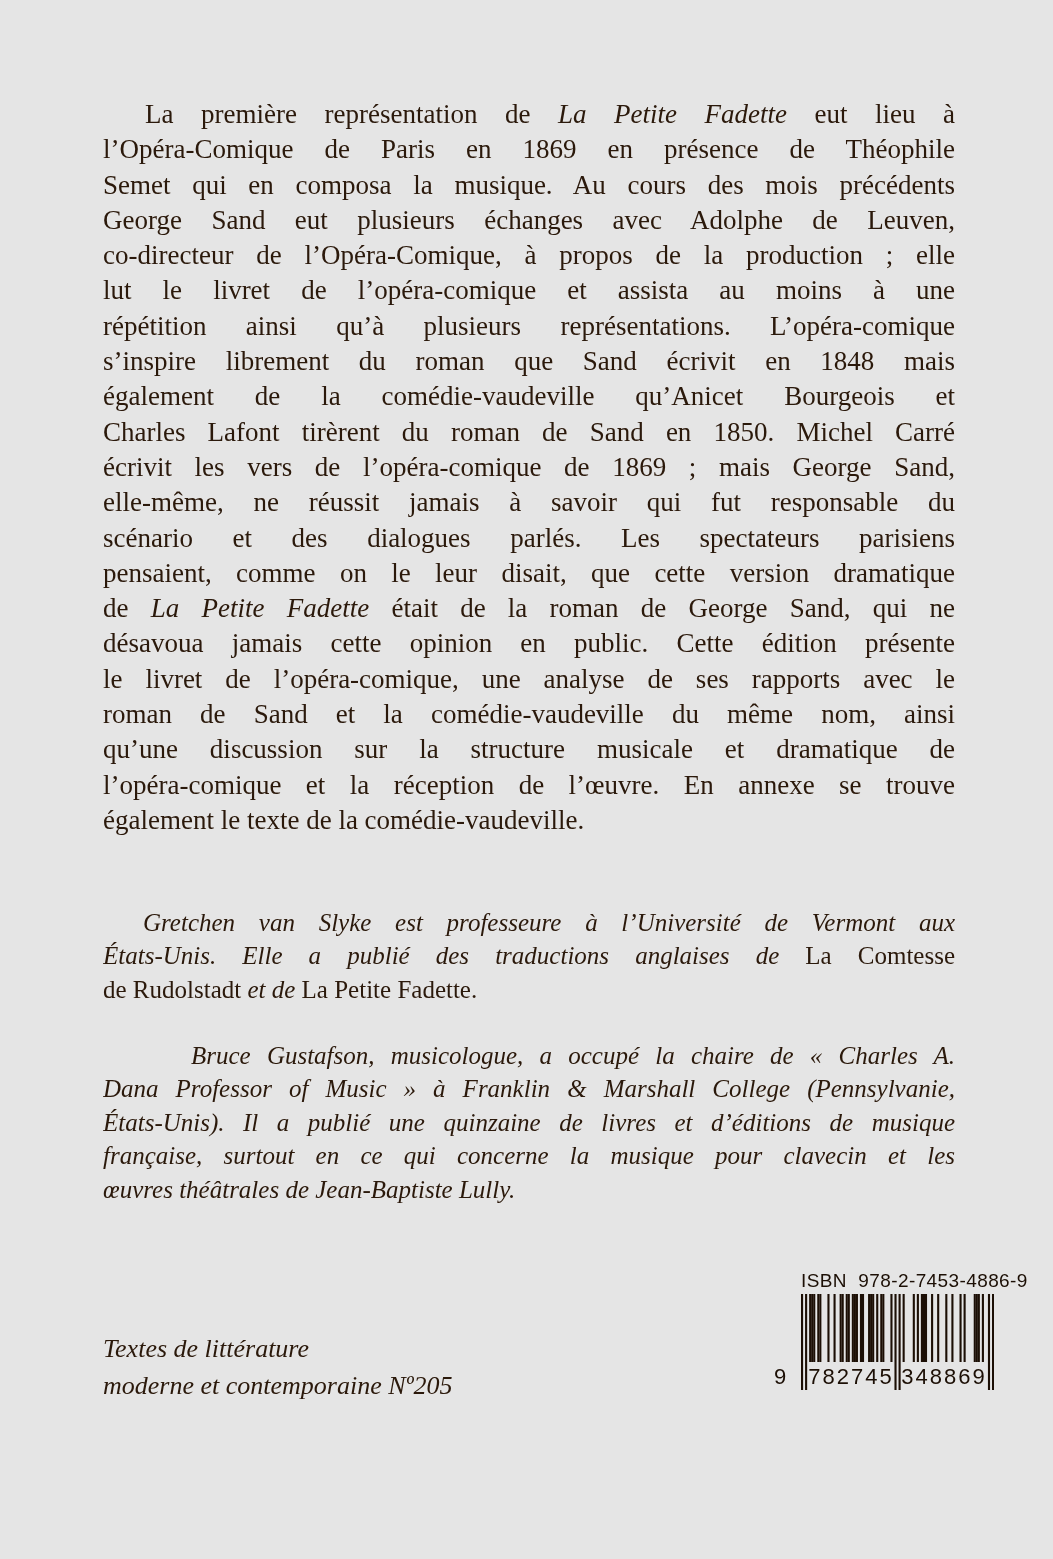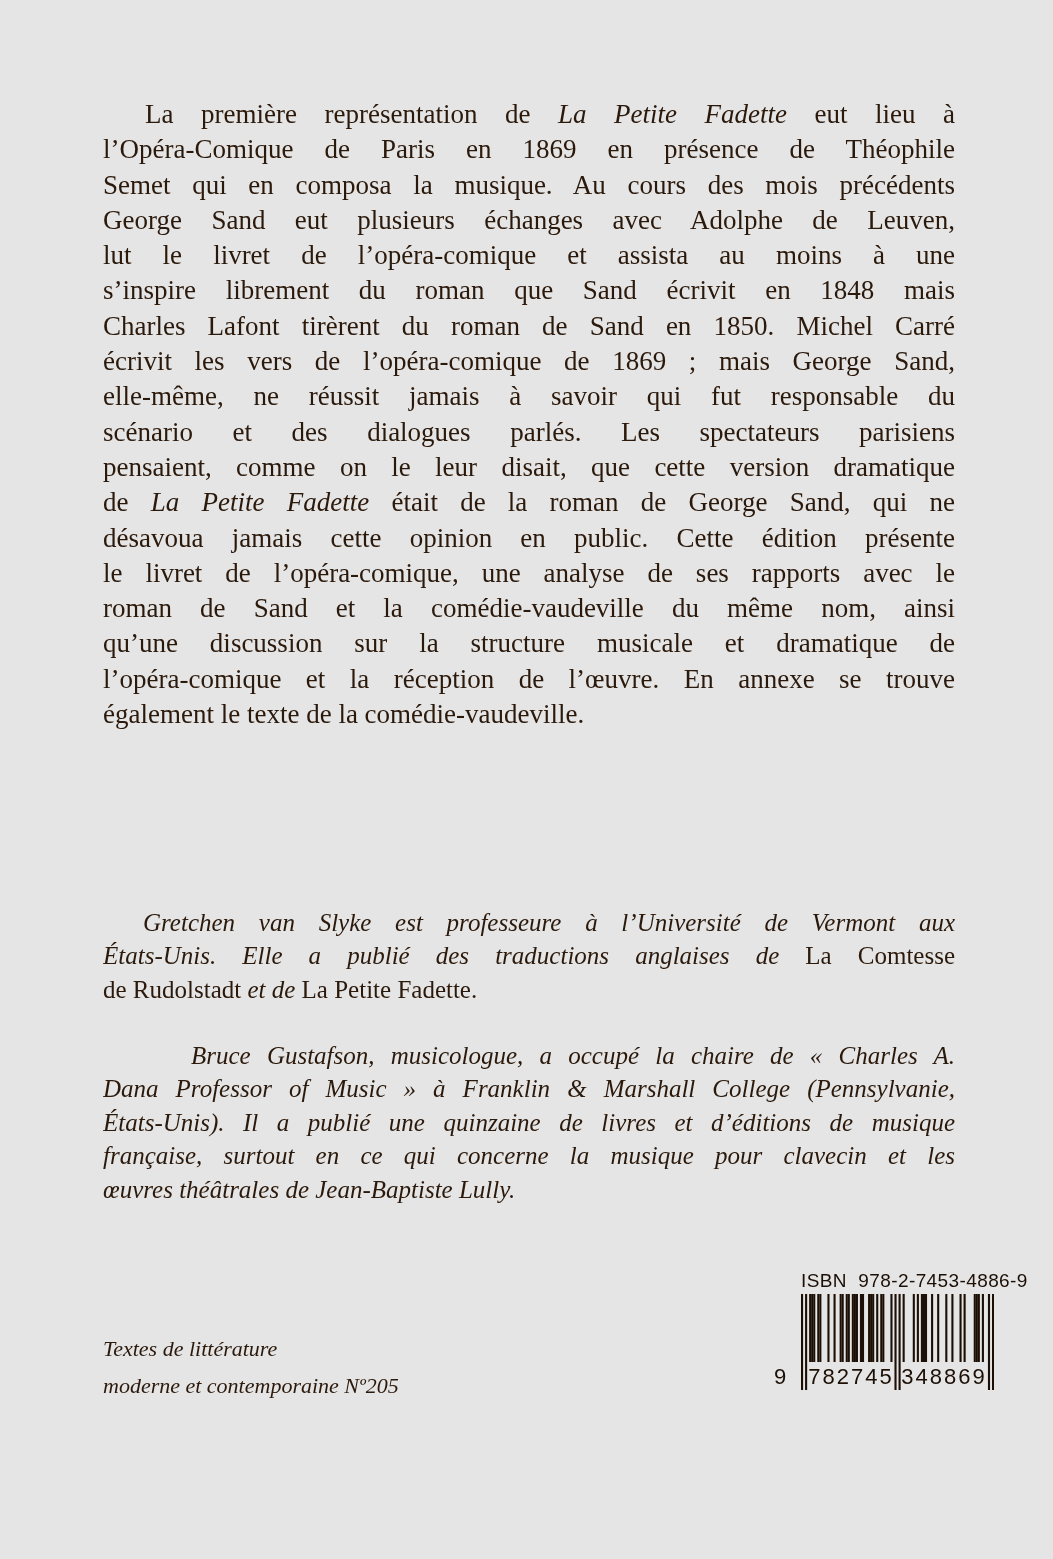--- a/index.html
+++ b/index.html
@@ -18,21 +18,21 @@
   .tline.last::after { content:none; }
 
   .synopsis { left:103px; top:97px; width:852px; font-size:27px; }
   .synopsis .tline { height:35.3px; line-height:35.3px; }
 
   .bio { left:103px; top:0; width:852px; font-size:25px; }
   .bio .tline { height:33.4px; line-height:33.4px; }
   .bio-gretchen { top:906px; }
   .bio-gustafson { top:1039px; }
 
-  .series { left:103px; top:1330px; font-style:italic; font-size:22px; line-height:37px; }
+  .series { left:103px; top:1330px; font-style:italic; font-size:26px; line-height:37px; }
   .series div { height:37px; }
 
   .barcode-block { position:absolute; left:774px; top:1268px; width:240px; height:130px;
                    font-family:"Liberation Sans", sans-serif; color:#1c0f05; }
   .isbn-label { position:absolute; left:27px; top:2px; font-size:19px; letter-spacing:0.4px; white-space:pre; }
   .bars { position:absolute; left:27px; top:26px; }
   .bars rect { fill:#1c0f05; }
   .bc-digit { position:absolute; top:96px; font-size:22px; height:26px; line-height:26px; }
   .bc-lead  { left:0; width:22px; text-align:left; }
   .bc-left  { left:33px; width:88px; text-align:center; letter-spacing:2px; }
@@ -41,22 +41,25 @@
 </head>
 <body>
 
 <div class="page">
 
   <div class="textblock synopsis">
       <div class="tline" style="text-indent: 42px;"><span style="font-style: normal;">La première représentation de </span><span style="font-style: italic;">La Petite Fadette</span><span style="font-style: normal;"> eut lieu à</span></div>
       <div class="tline"><span style="font-style: normal;">l’Opéra-Comique de Paris en 1869 en présence de Théophile</span></div>
       <div class="tline"><span style="font-style: normal;">Semet qui en composa la musique. Au cours des mois précédents</span></div>
       <div class="tline"><span style="font-style: normal;">George Sand eut plusieurs échanges avec Adolphe de Leuven,</span></div>
+      <div class="tline"><span style="font-style: normal;">co-directeur de l’Opéra-Comique, à propos de la production ; elle</span></div>
       <div class="tline"><span style="font-style: normal;">lut le livret de l’opéra-comique et assista au moins à une</span></div>
+      <div class="tline"><span style="font-style: normal;">répétition ainsi qu’à plusieurs représentations. L’opéra-comique</span></div>
       <div class="tline"><span style="font-style: normal;">s’inspire librement du roman que Sand écrivit en 1848 mais</span></div>
+      <div class="tline"><span style="font-style: normal;">également de la comédie-vaudeville qu’Anicet Bourgeois et</span></div>
       <div class="tline"><span style="font-style: normal;">Charles Lafont tirèrent du roman de Sand en 1850. Michel Carré</span></div>
       <div class="tline"><span style="font-style: normal;">écrivit les vers de l’opéra-comique de 1869 ; mais George Sand,</span></div>
       <div class="tline"><span style="font-style: normal;">elle-même, ne réussit jamais à savoir qui fut responsable du</span></div>
       <div class="tline"><span style="font-style: normal;">scénario et des dialogues parlés. Les spectateurs parisiens</span></div>
       <div class="tline"><span style="font-style: normal;">pensaient, comme on le leur disait, que cette version dramatique</span></div>
       <div class="tline"><span style="font-style: normal;">de </span><span style="font-style: italic;">La Petite Fadette</span><span style="font-style: normal;"> était de la roman de George Sand, qui ne</span></div>
       <div class="tline"><span style="font-style: normal;">désavoua jamais cette opinion en public. Cette édition présente</span></div>
       <div class="tline"><span style="font-style: normal;">le livret de l’opéra-comique, une analyse de ses rapports avec le</span></div>
       <div class="tline"><span style="font-style: normal;">roman de Sand et la comédie-vaudeville du même nom, ainsi</span></div>
       <div class="tline"><span style="font-style: normal;">qu’une discussion sur la structure musicale et dramatique de</span></div>

